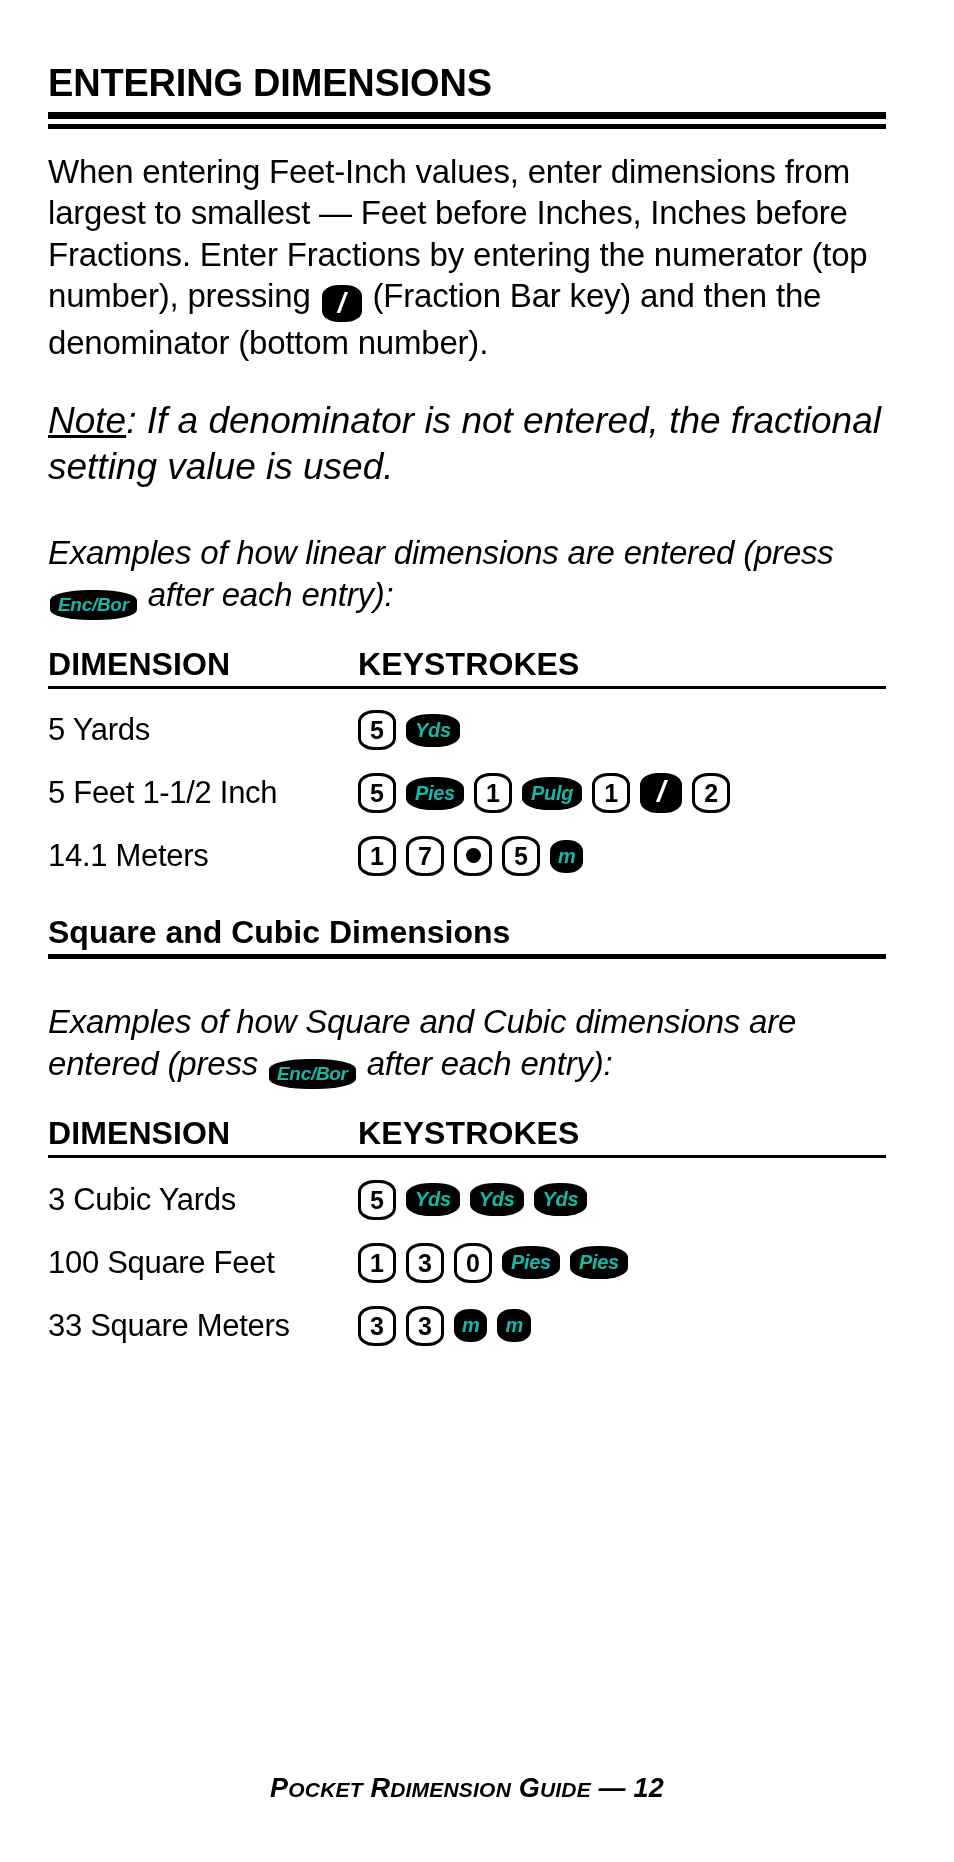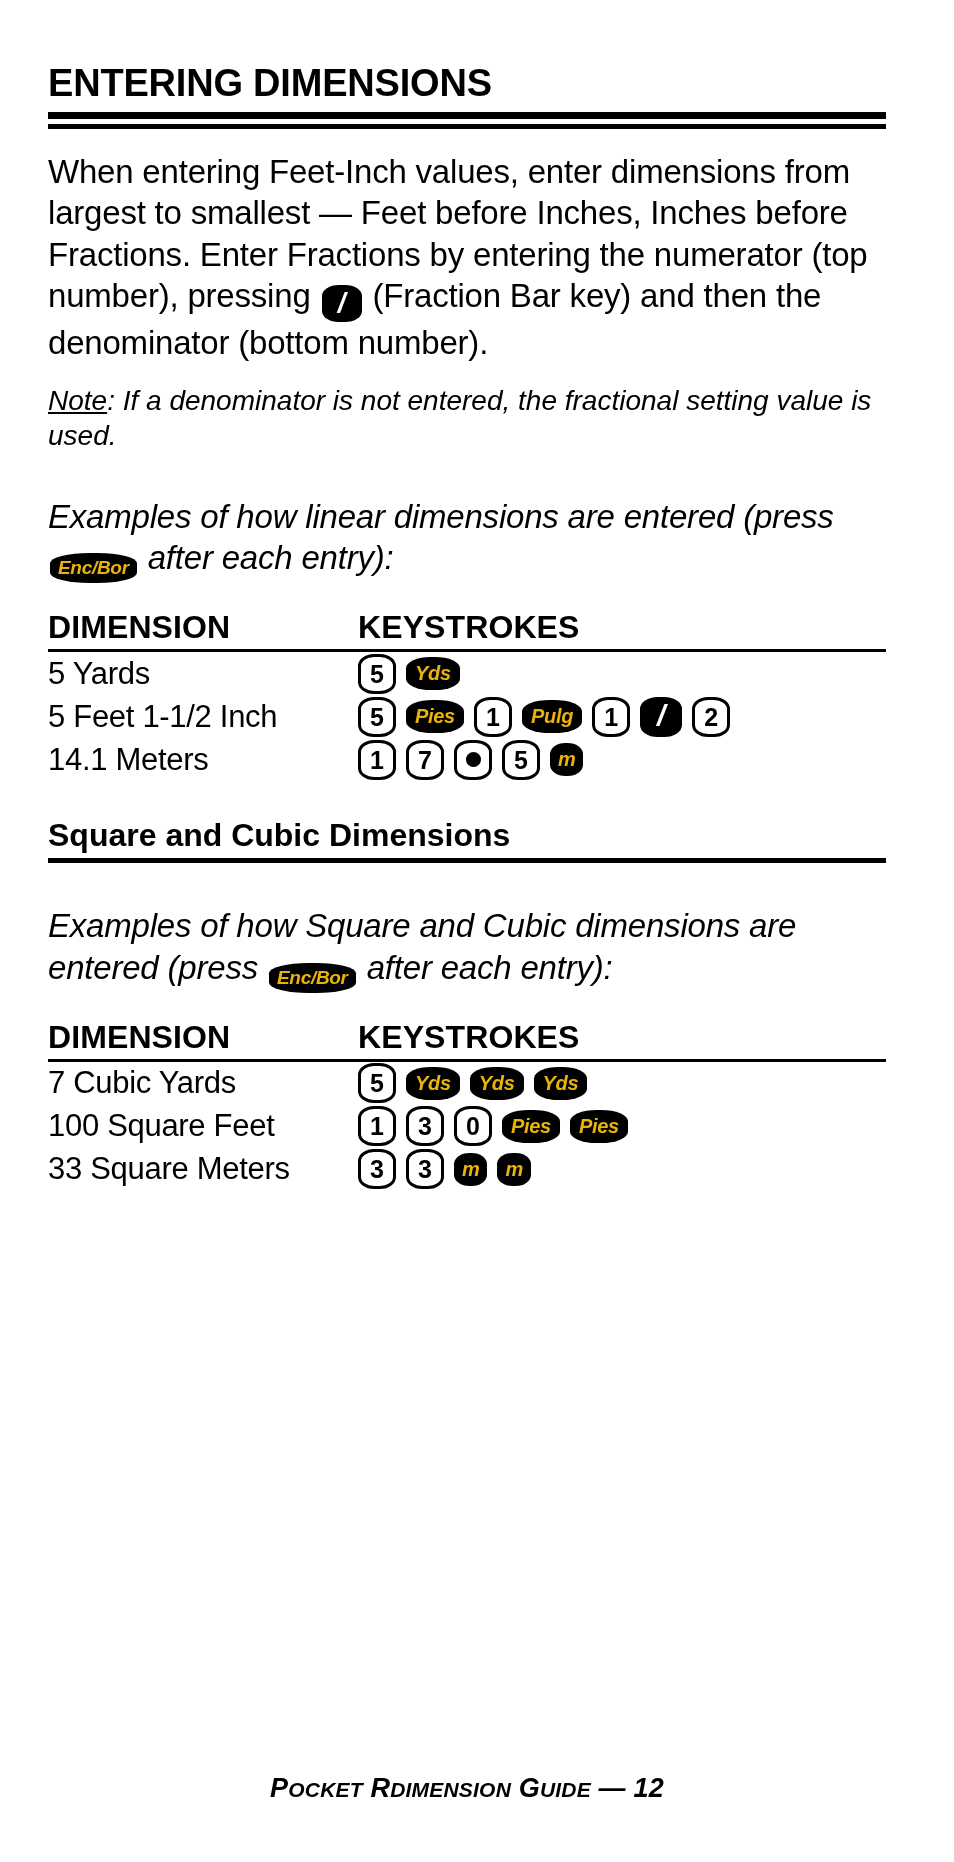--- a/index.html
+++ b/index.html
@@ -54,24 +54,24 @@
   }
 
   
   .body-para {
     font-size: 33px;
     line-height: 1.26;
     margin: 22px 0 0 0;
     letter-spacing: -0.2px;
   }
   .note-para {
-    font-size: 28px;
+    font-size: 37px;
     font-style: italic;
     line-height: 1.24;
-    margin: 20px 0 0 0;
+    margin: 34px 0 0 0;
   }
   .note-label {
     text-decoration: underline;
   }
   .intro-italic {
     font-size: 33px;
     font-style: italic;
     line-height: 1.27;
     margin: 42px 0 0 0;
     letter-spacing: -0.2px;
@@ -83,21 +83,21 @@
     vertical-align: -4px;
     text-align: center;
     font-weight: bold;
     font-style: italic;
     white-space: nowrap;
     line-height: 1;
   }
   
   .key-fn {
     background: #000;
-    color: #eab308;
+    color: #14b8a6;
     border-radius: 46% / 34%;
     padding: 6px 8px 7px 8px;
     font-size: 20px;
     letter-spacing: -0.3px;
     min-width: 26px;
   }
   .key-fn.wide { padding-left: 9px; padding-right: 9px; }
 
   
   .key-num {
@@ -147,20 +147,21 @@
     font-size: 32px;
     font-weight: bold;
     letter-spacing: 0.1px;
   }
   .ks-head .col-dim { width: 310px; }
   .ks-rows { margin-top: 0; }
   .ks-row {
     display: flex;
     align-items: center;
     min-height: 43px;
+    margin-top: 20px;
   }
   .ks-row .col-dim {
     width: 310px;
     font-size: 31px;
     letter-spacing: -0.3px;
     white-space: nowrap;
   }
   .ks-row .col-keys {
     display: flex;
     align-items: center;
@@ -257,21 +258,21 @@
   </p>
 
   <div class="ks-table">
     <div class="ks-head">
       <div class="col-dim">DIMENSION</div>
       <div class="col-keys">KEYSTROKES</div>
     </div>
     <div class="rule-thin"></div>
     <div class="ks-rows" id="square-rows">
         <div class="ks-row">
-          <div class="col-dim">7 Cubic Yards</div>
+          <div class="col-dim">3 Cubic Yards</div>
           <div class="col-keys">
             <span class="key key-num">5</span>
             <span class="key key-fn wide">Yds</span>
             <span class="key key-fn wide">Yds</span>
             <span class="key key-fn wide">Yds</span>
           </div>
         </div>
         <div class="ks-row">
           <div class="col-dim">100 Square Feet</div>
           <div class="col-keys">

